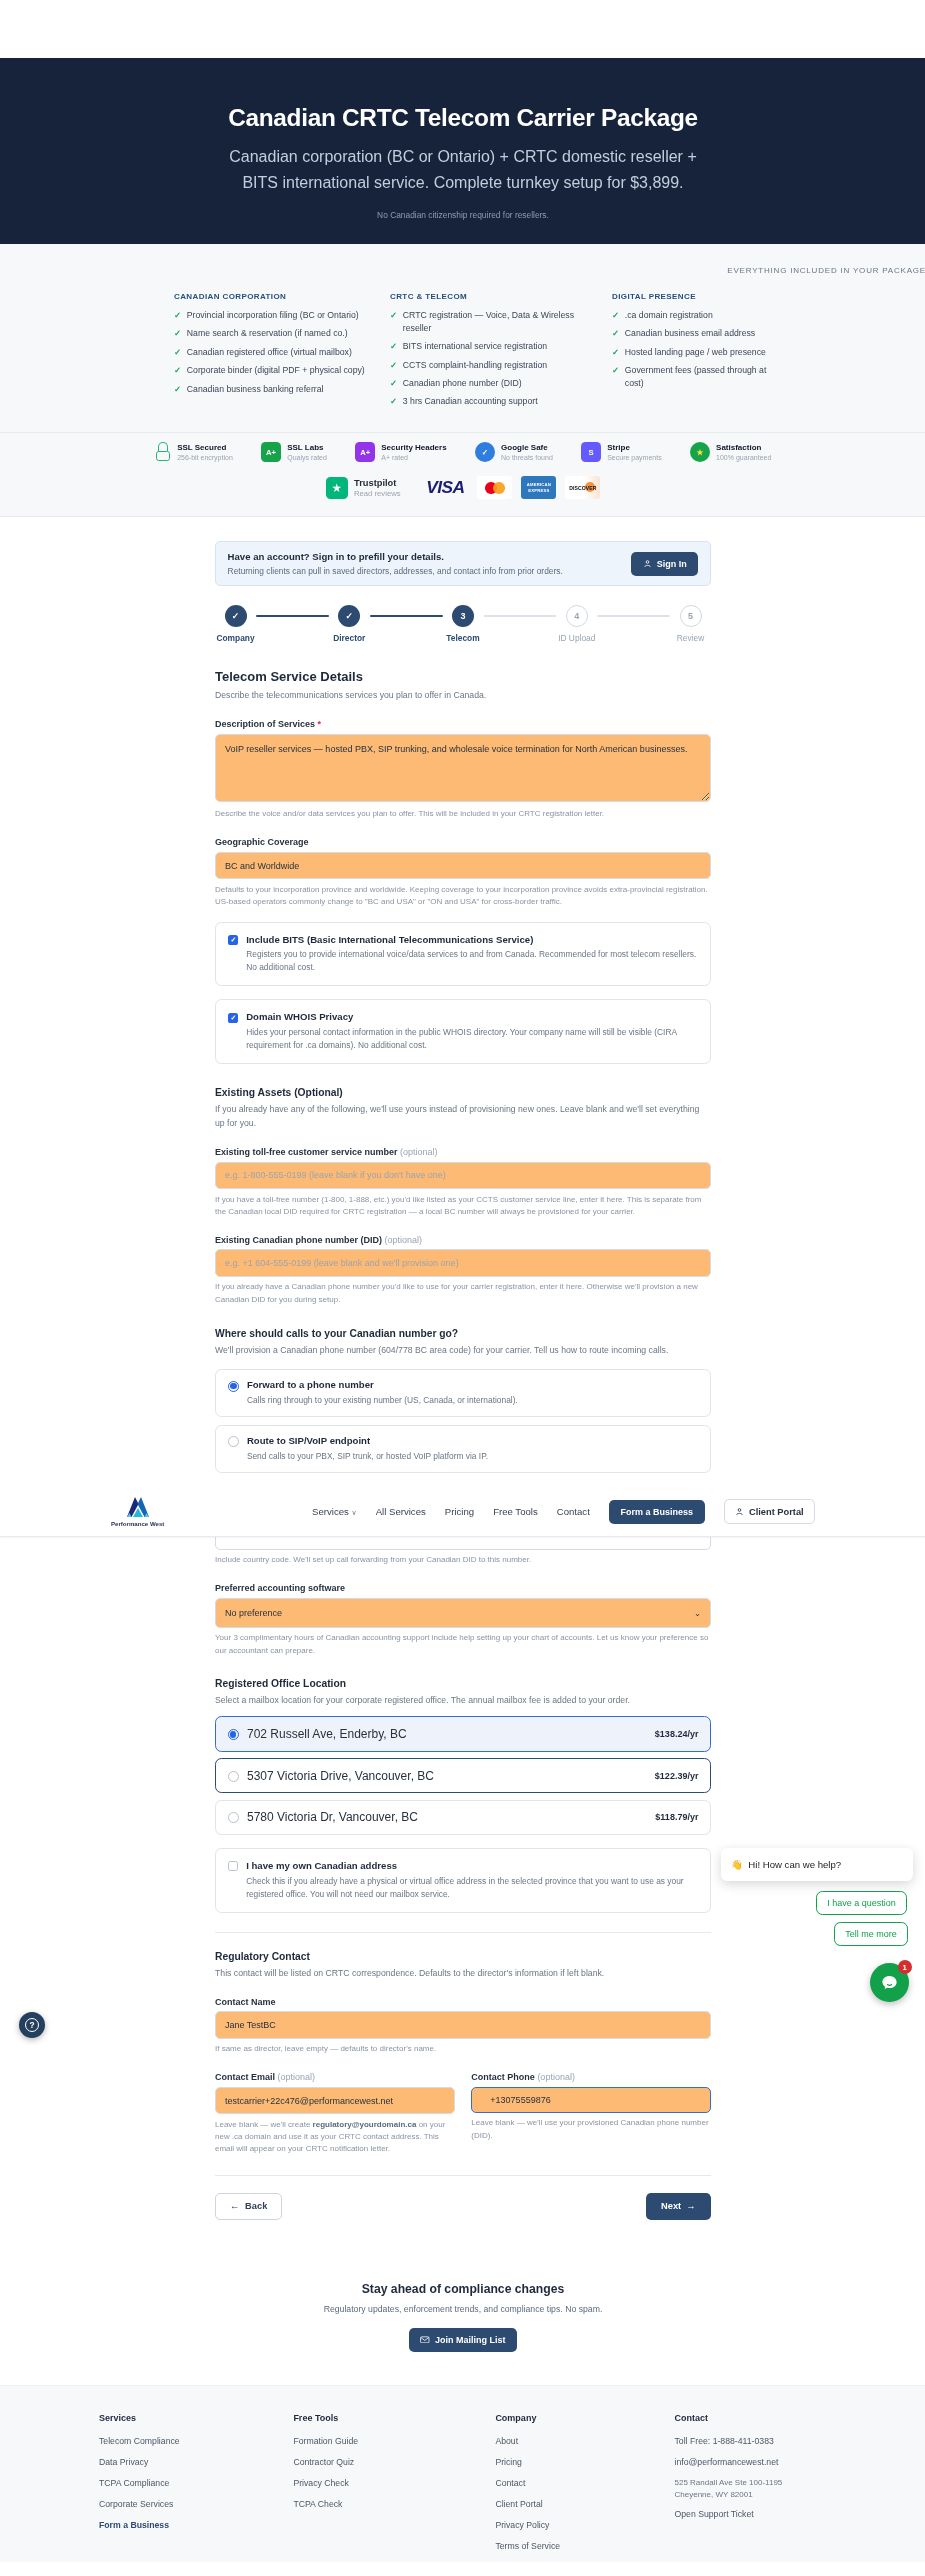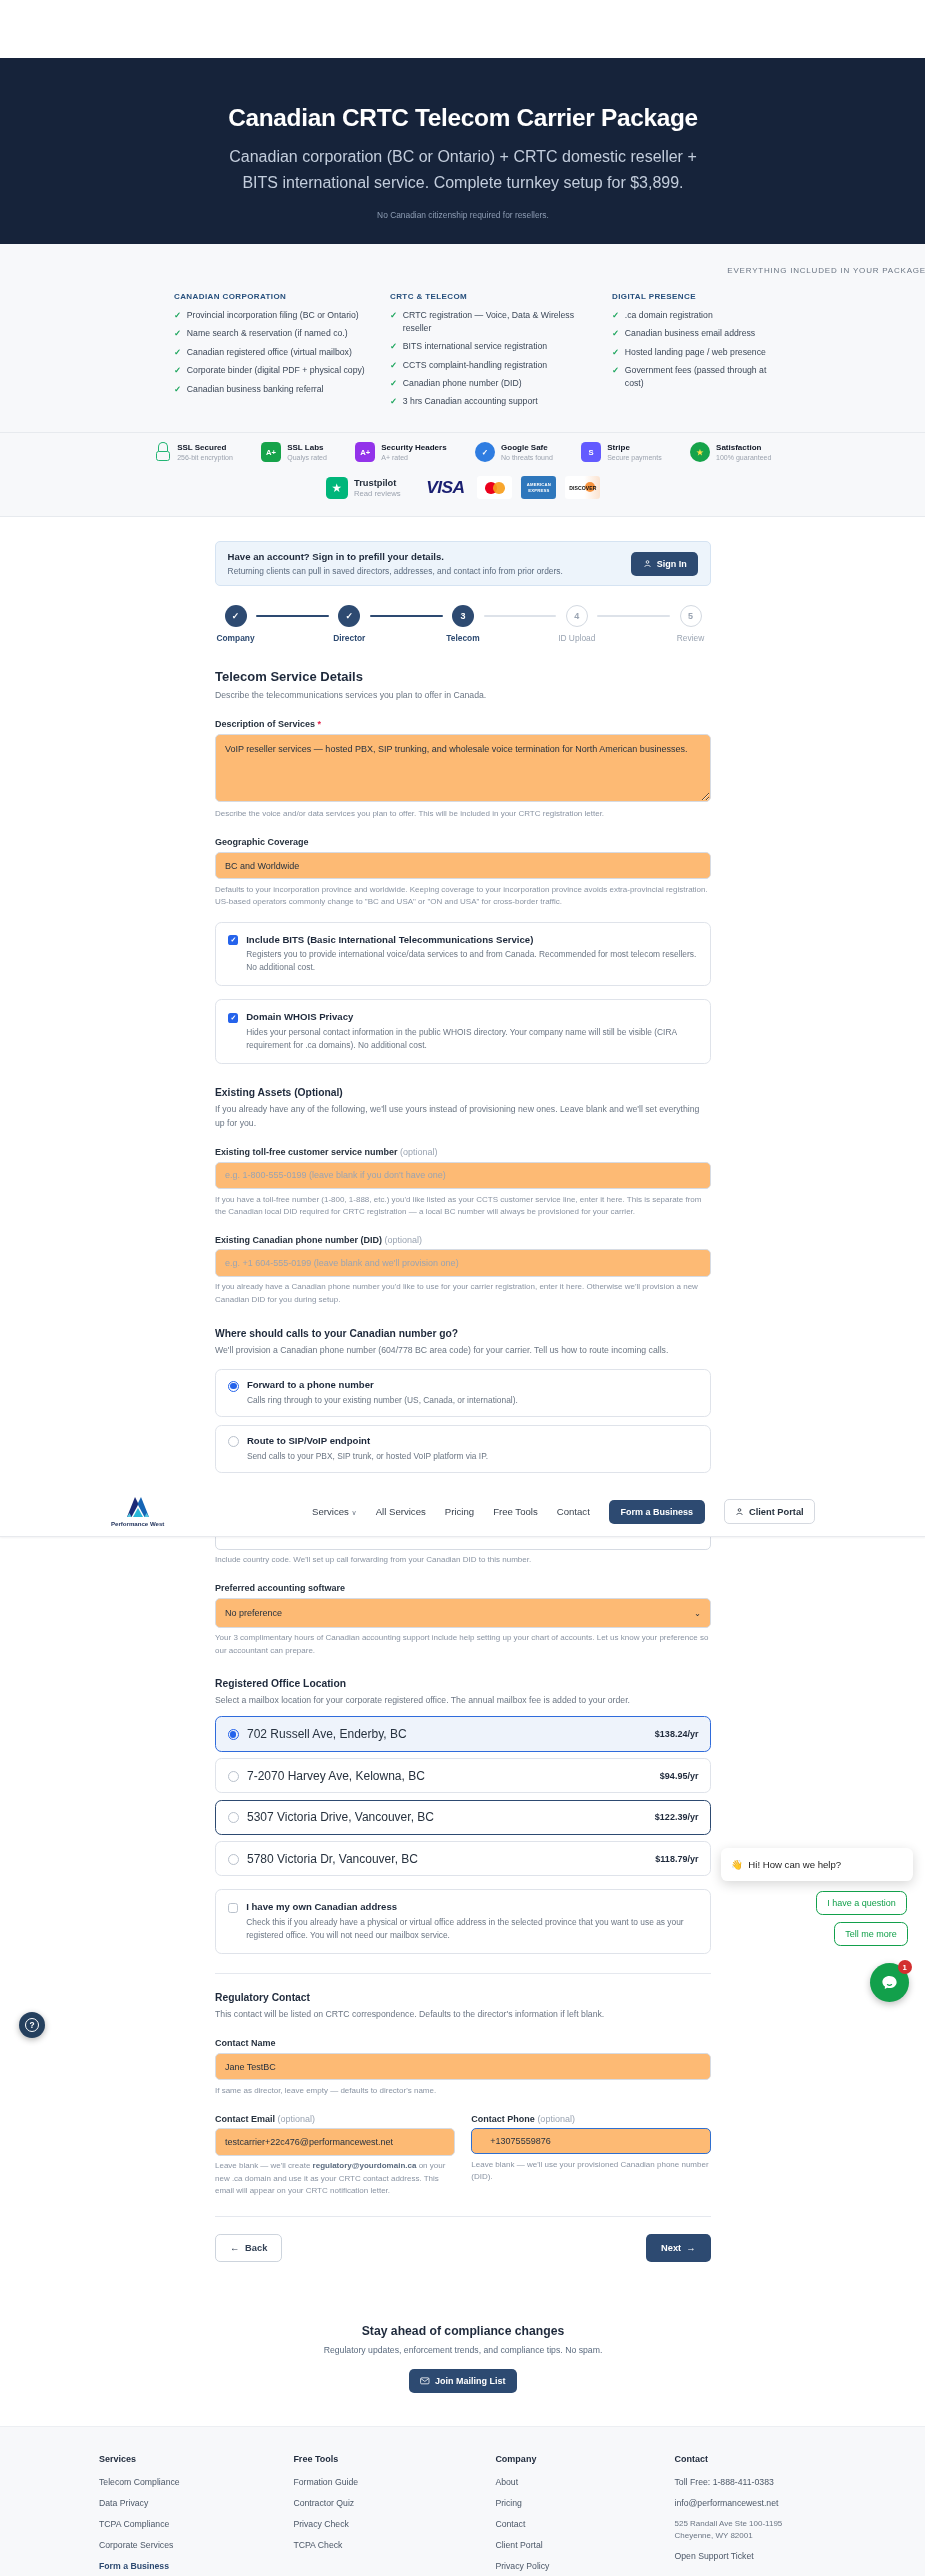--- a/index.html
+++ b/index.html
@@ -430,25 +430,20 @@
 
     <div class="h3" style="margin-top:20.6px">Registered Office Location</div>
     <div class="subtext">Select a mailbox location for your corporate registered office. The annual mailbox fee is added to your order.</div>
 
     <div style="margin-top:9px">
       <div class="office-row sel">
         <span class="radio on"></span>
         <span class="addr">702 Russell Ave, Enderby, BC</span>
         <span class="price">$138.24/yr</span>
       </div>
-      <div class="office-row">
-        <span class="radio off"></span>
-        <span class="addr">7-2070 Harvey Ave, Kelowna, BC</span>
-        <span class="price">$94.95/yr</span>
-      </div>
       <div class="office-row focusd">
         <span class="radio off"></span>
         <span class="addr">5307 Victoria Drive, Vancouver, BC</span>
         <span class="price">$122.39/yr</span>
       </div>
       <div class="office-row">
         <span class="radio off"></span>
         <span class="addr">5780 Victoria Dr, Vancouver, BC</span>
         <span class="price">$118.79/yr</span>
       </div>

